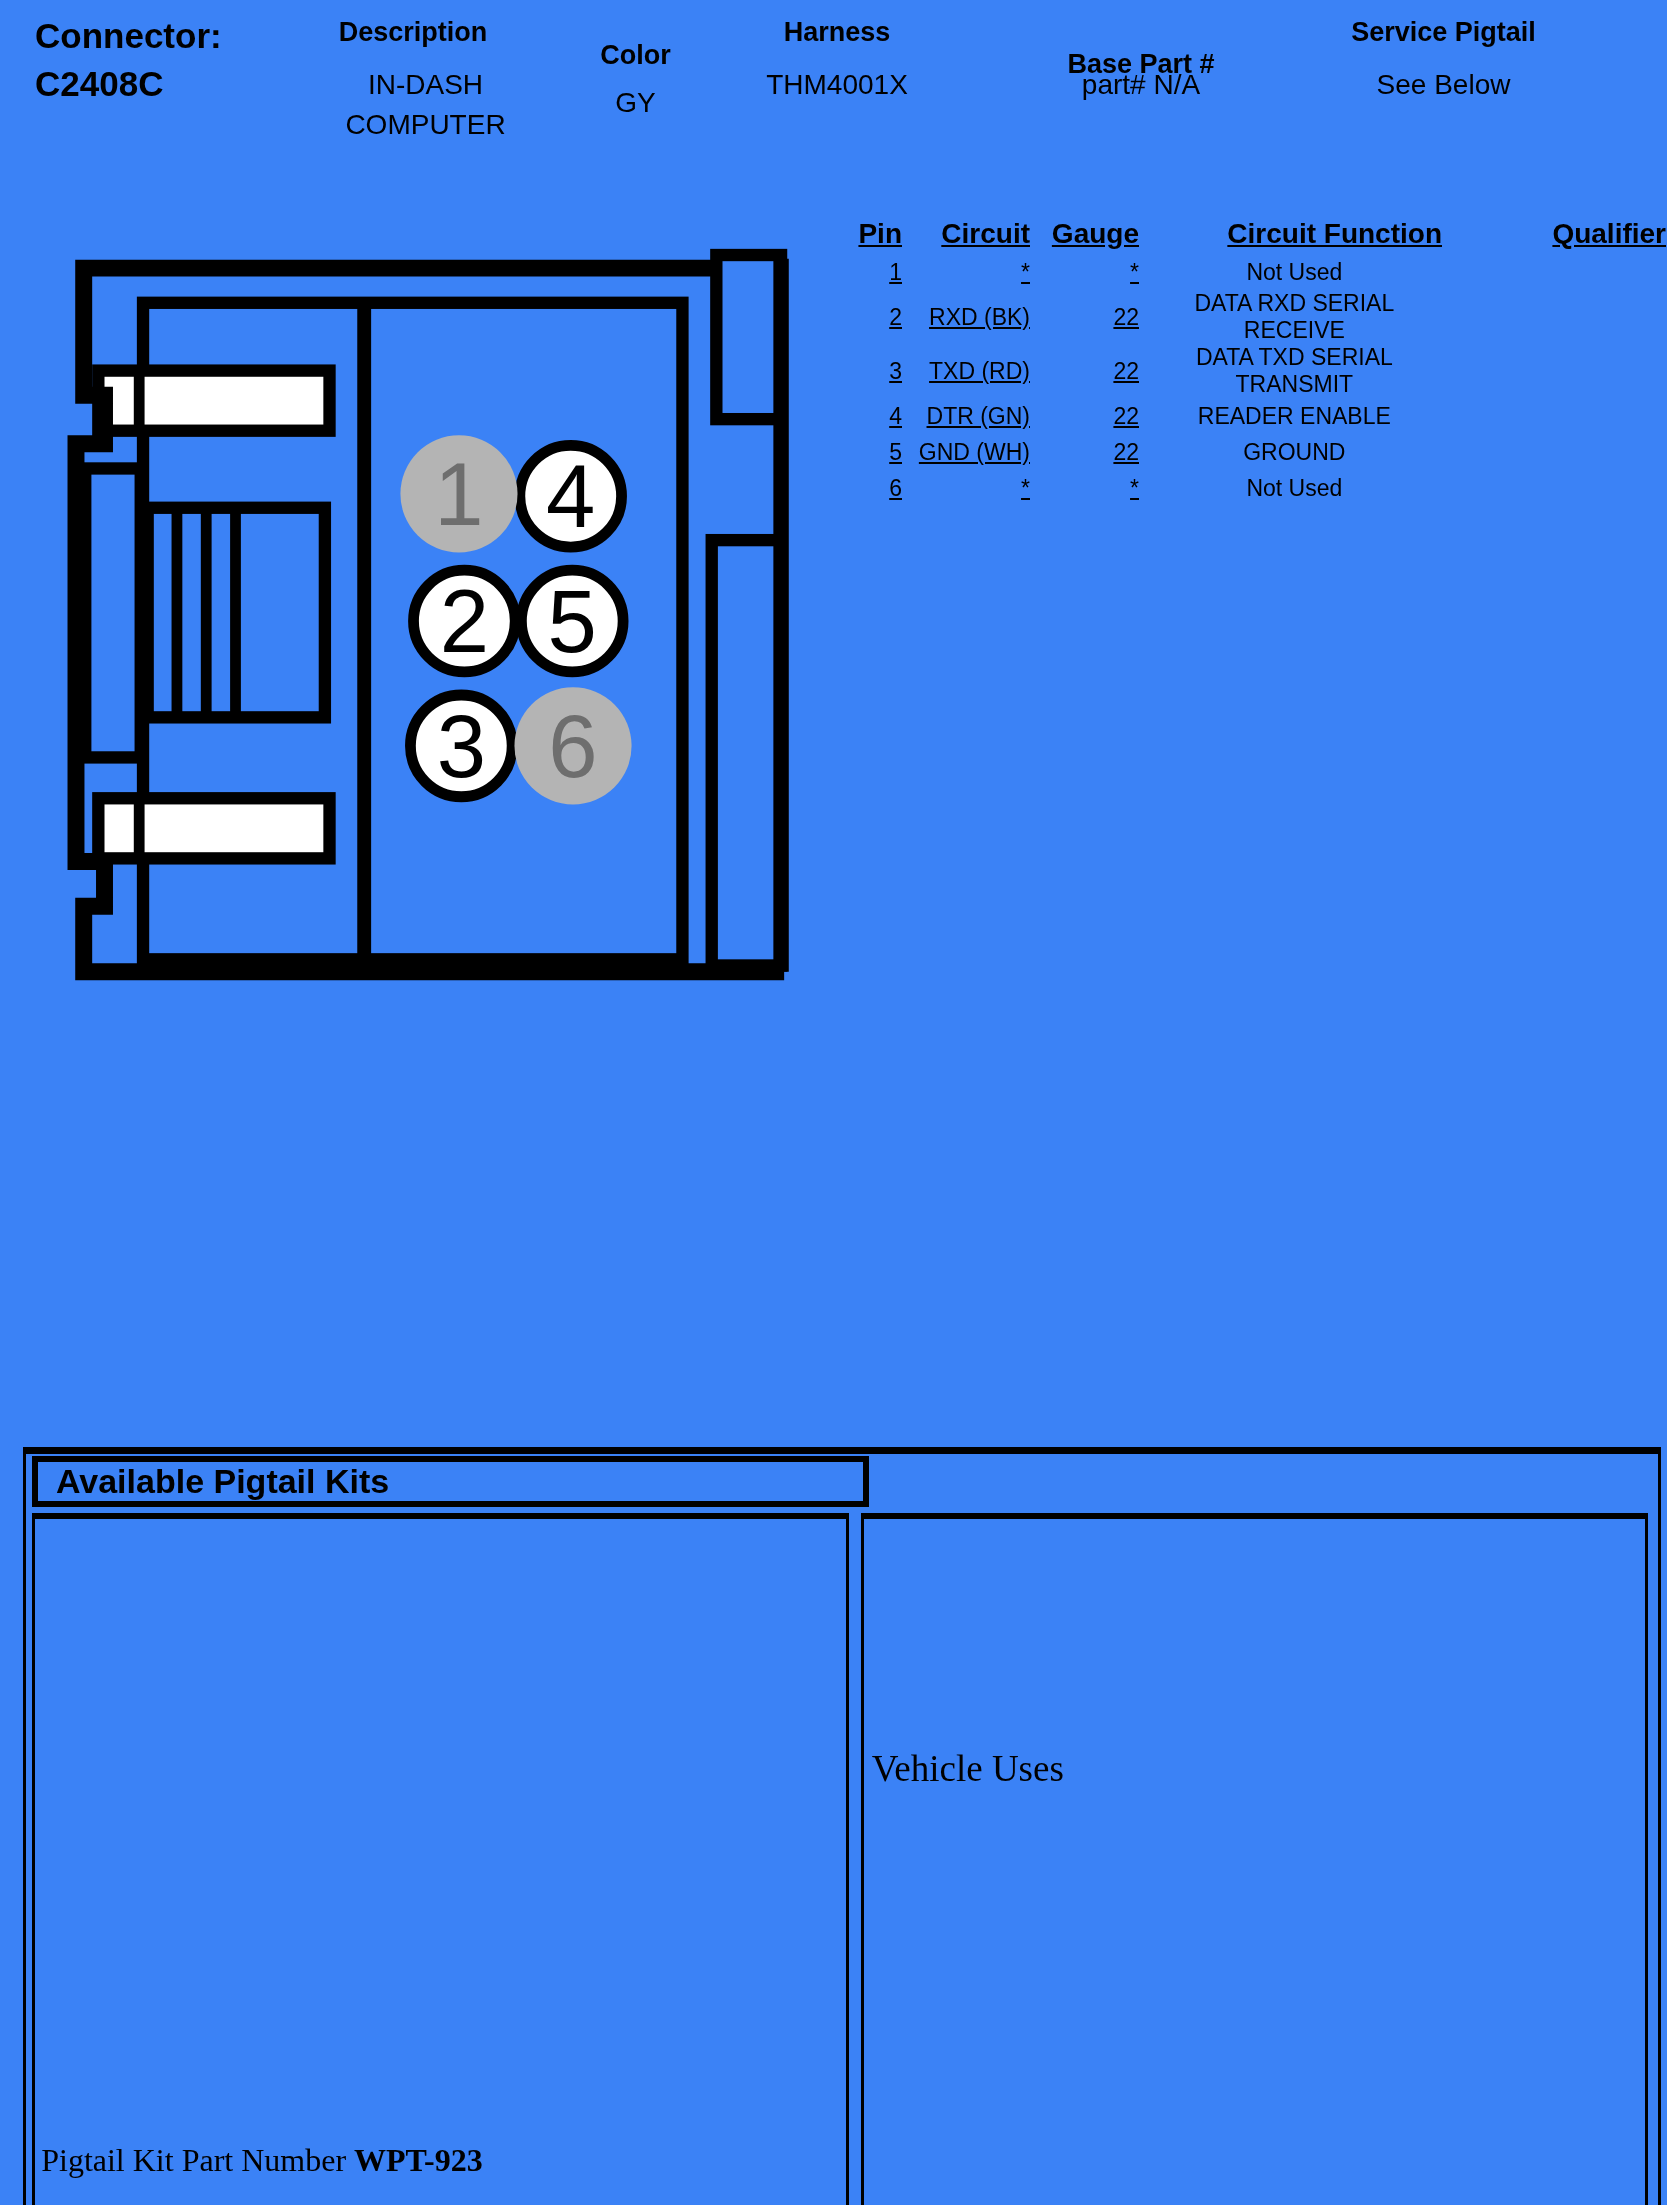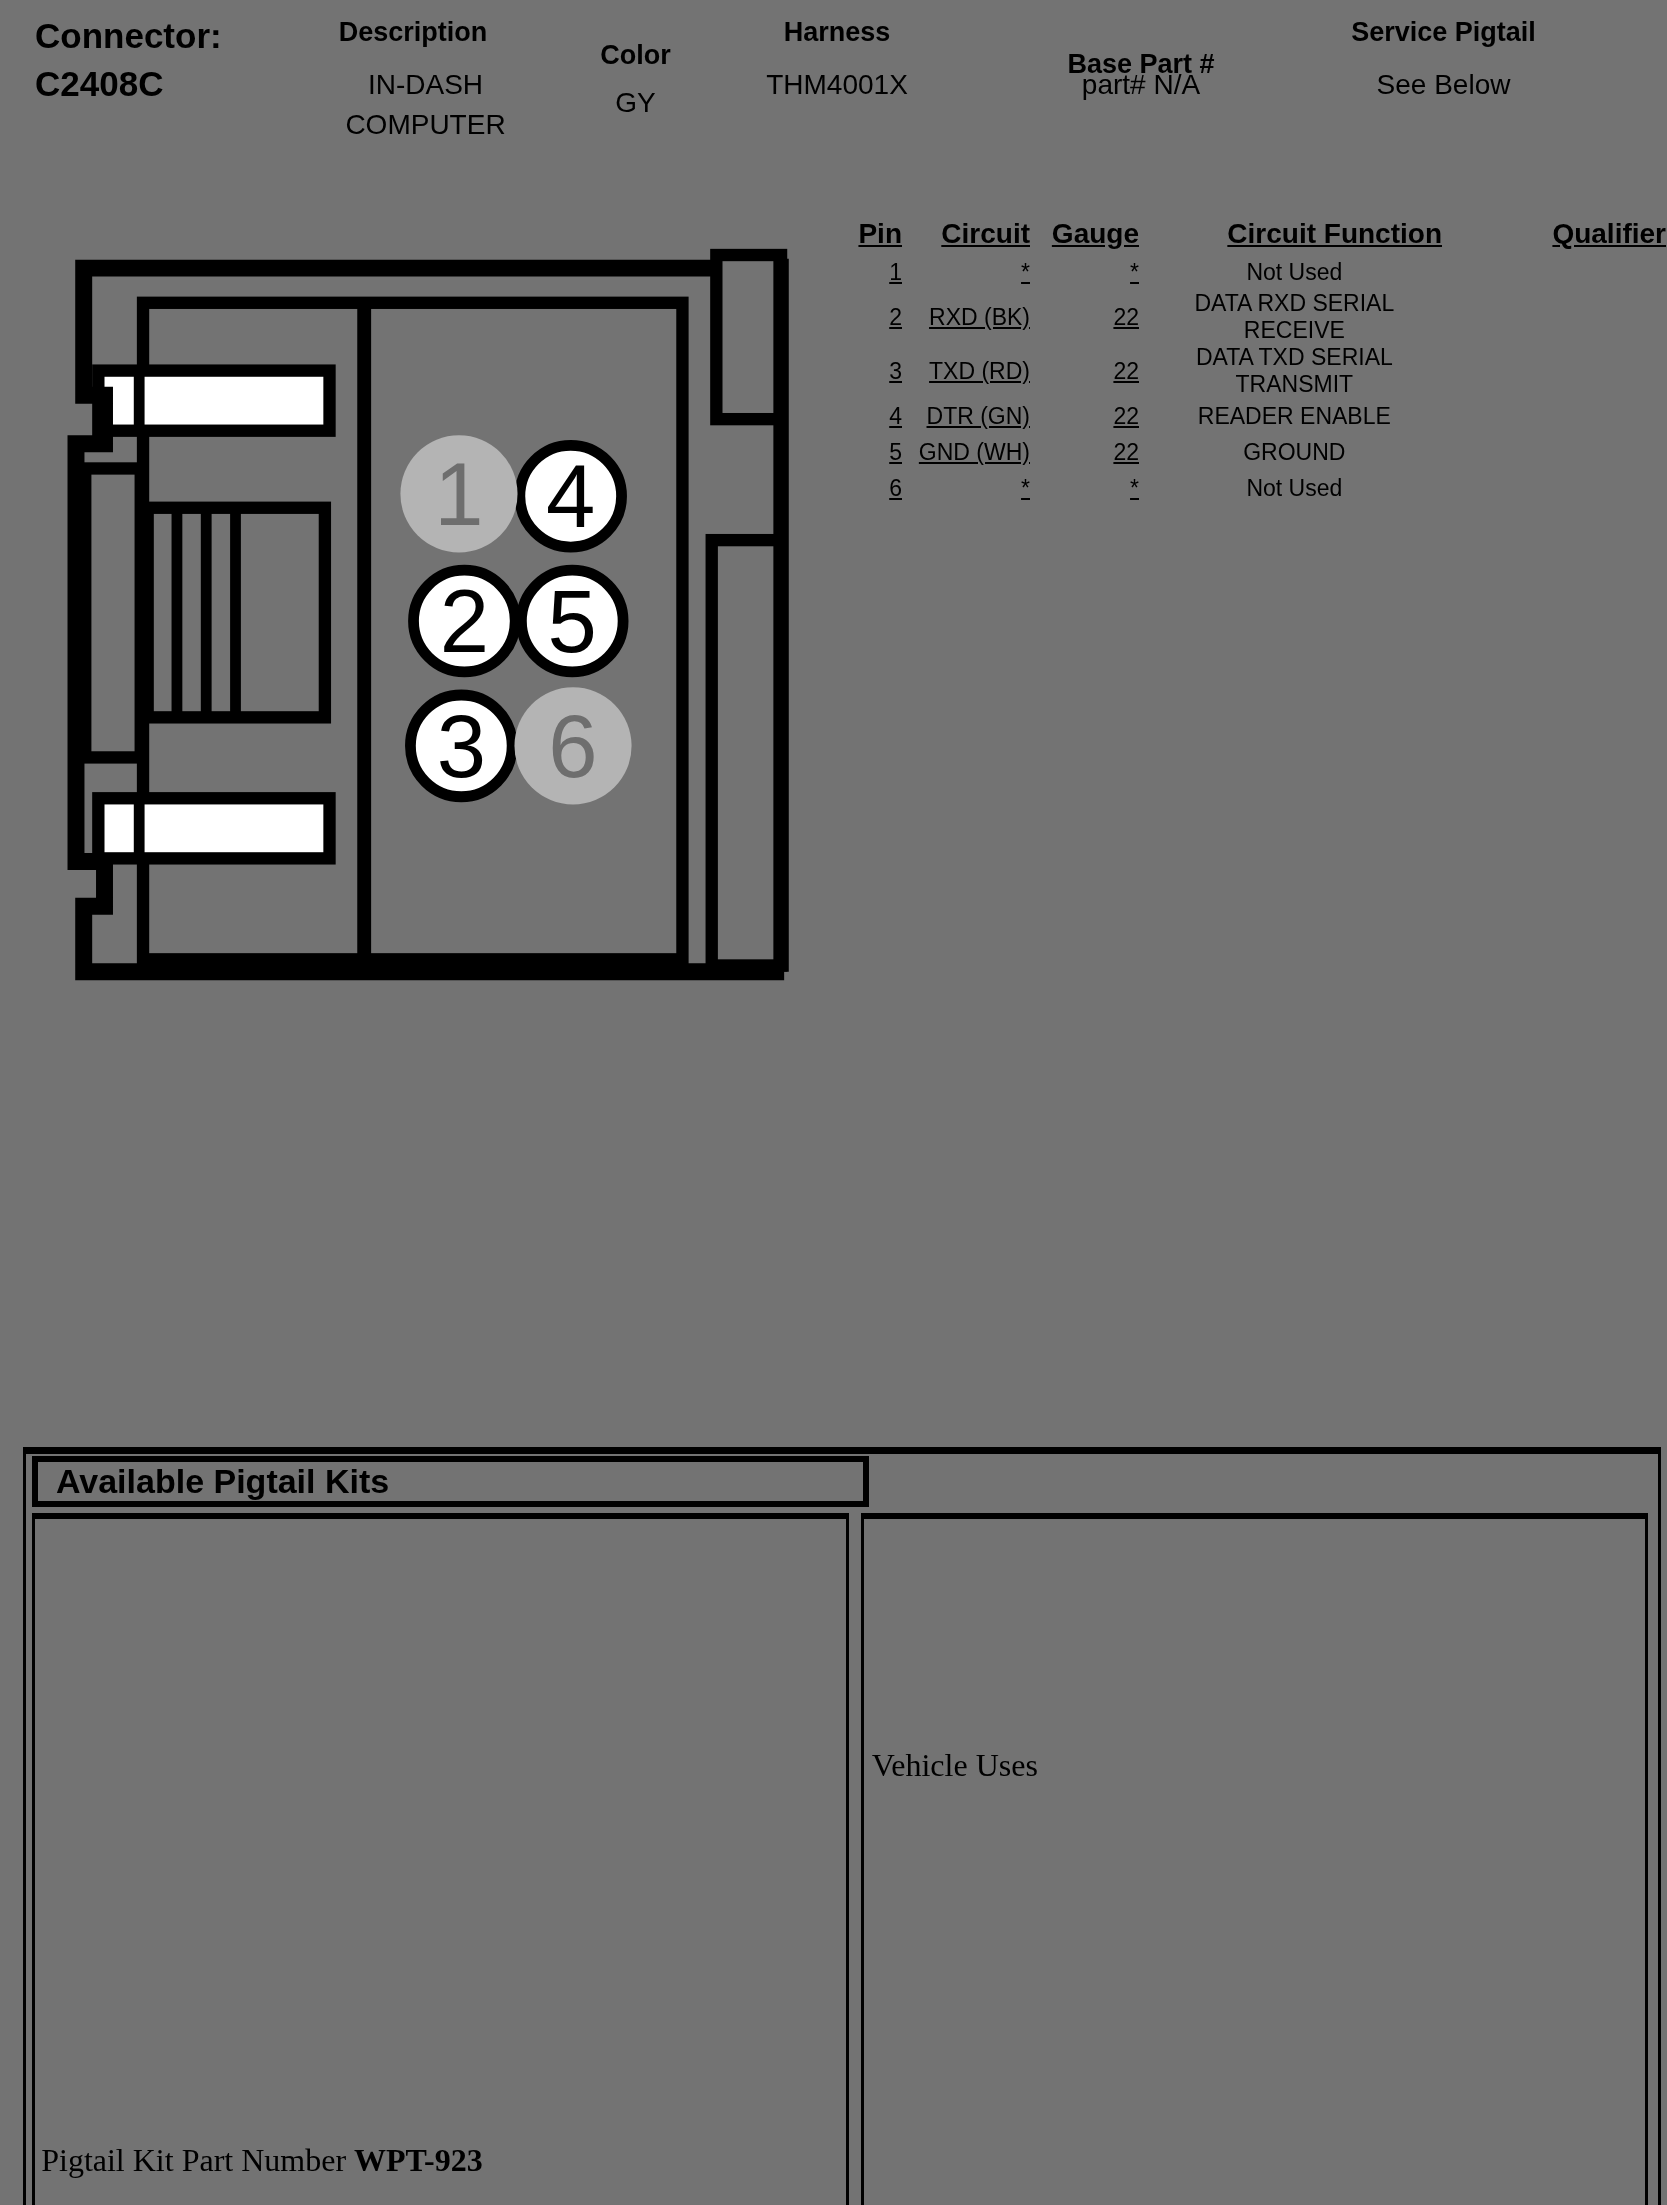--- a/index.html
+++ b/index.html
@@ -1,17 +1,17 @@
 <!DOCTYPE html>
 <html style="font-size:12.3px"><head>
 <meta charset="utf-8">
 <style>
   html,body { margin:0; padding:0; background:#fff; }
   .page {
-    position:relative; width:1667px; height:2205px; background:#737373;
+    position:relative; width:1667px; height:2205px; background:#3b82f6;
     font-family:"Liberation Sans", sans-serif; color:#000; overflow:hidden;
   }
   .abs { position:absolute; }
 
   
   .conn-title { font-size:35px; font-weight:bold; line-height:48px; white-space:nowrap; }
   .hlabel { font-size:27px; font-weight:bold; text-align:center; }
   .hvalue { font-size:28px; font-weight:normal; text-align:center; line-height:40px; }
 
   
@@ -36,21 +36,21 @@
   .kit-left-box {
     position:absolute; left:32px; top:1513px; width:811px; height:686px;
     border-top:6.2px solid #000; border-left:3.9px solid #000; border-right:3.9px solid #000;
   }
   .kit-right-box {
     position:absolute; left:861px; top:1513px; width:781px; height:686px;
     border-top:6.2px solid #000; border-left:3.9px solid #000; border-right:3.9px solid #000;
   }
   .spec-lines { position:absolute; left:7.7px; top:12.3px; font-size:31px; line-height:42px; }
   .spec-lines b { font-weight:bold; }
-  .vehicle-uses-title { position:absolute; left:7.7px; top:228px; font-size:32px; }
+  .vehicle-uses-title { position:absolute; left:7.7px; top:228px; font-size:37px; }
   ul.vehicle-uses { position:absolute; left:0; top:285px; margin:0; padding-left:114px; }
   ul.vehicle-uses li { font-size:31px; line-height:41px; list-style-type:disc; }
   .kit-part-line { position:absolute; left:6.2px; top:623px; font-size:32px; white-space:nowrap; }
   .kit-part-line b { font-weight:bold; }
 </style>
 </head>
 <body>
 
 <div class="page">
 

